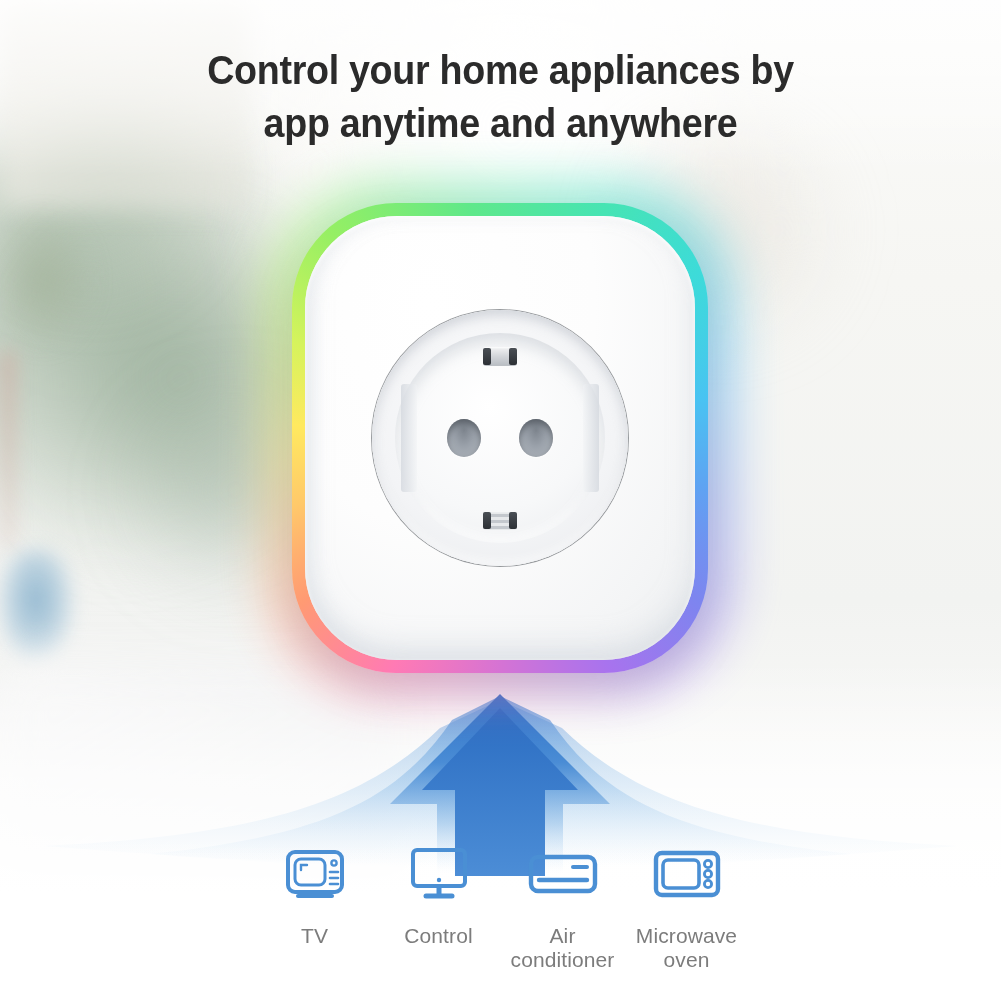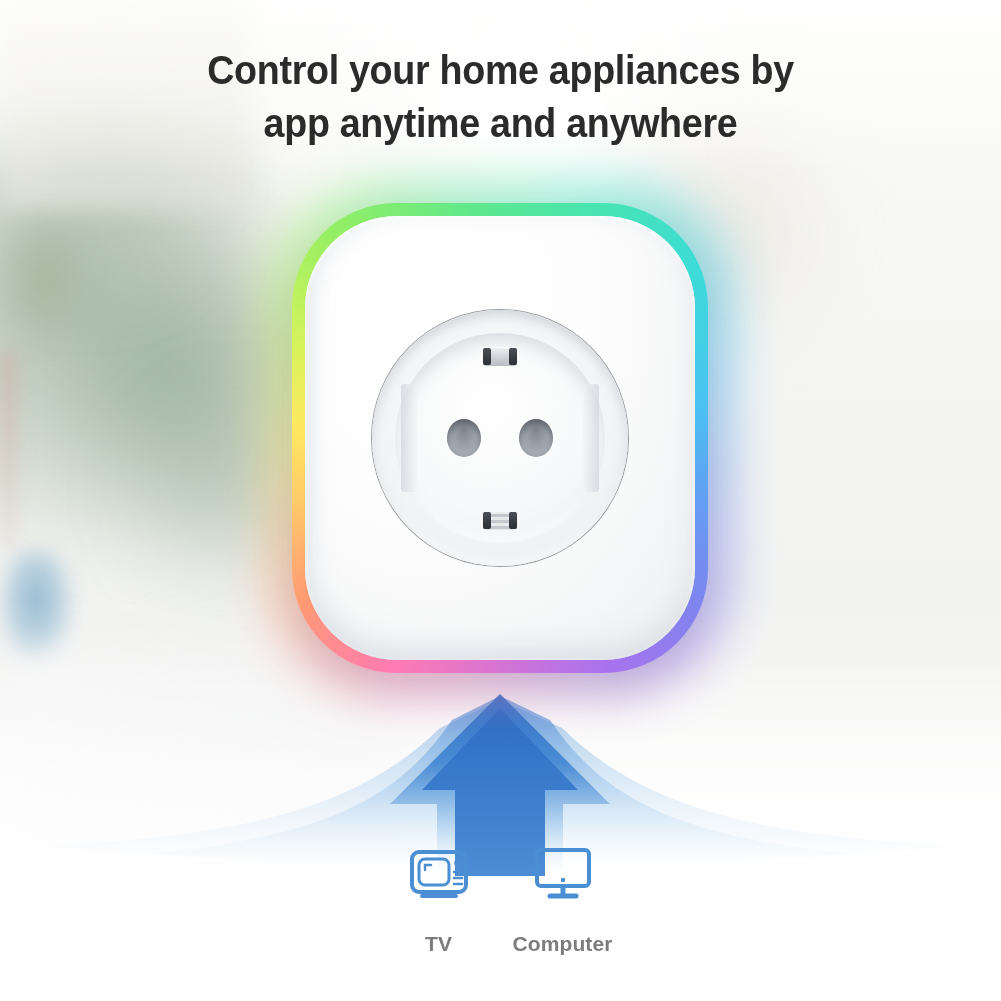--- a/index.html
+++ b/index.html
@@ -245,26 +245,26 @@
     flex-direction:column;
     align-items:center;
     text-align:center;
   }
   .appliance .ic{
     height:66px;
     display:flex; align-items:center; justify-content:center;
   }
   .appliance .ic svg{ display:block; }
   .appliance .lbl{
-    margin-top:25px;
+    margin-top:17px;
     font-size:21px;
     line-height:1.12;
     color:#7c7c7c;
     font-family:"Liberation Sans", sans-serif;
-    font-weight:700;
+    font-weight:400;
     letter-spacing:.1px;
   }
 </style>
 </head>
 <body>
 
 <div id="stage">
 
   <div class="bg-layer">
     <div class="bg-base"></div>
@@ -379,21 +379,43 @@
 
     <div class="appliance">
       <span class="ic">
         <svg width="62" height="56" viewBox="0 0 62 56">
           <rect x="5" y="4" width="52" height="36" rx="4" fill="none" stroke="#4a8fd4" stroke-width="4"></rect>
           <circle cx="31" cy="34" r="2.2" fill="#4a8fd4"></circle>
           <line x1="31" y1="40" x2="31" y2="48" stroke="#4a8fd4" stroke-width="5"></line>
           <line x1="18" y1="50" x2="44" y2="50" stroke="#4a8fd4" stroke-width="5" stroke-linecap="round"></line>
         </svg>
       </span>
-      <span class="lbl">Computer</span>
+      <span class="lbl">Control</span>
     </div>
 
-
-
+    <div class="appliance">
+      <span class="ic">
+        <svg width="72" height="44" viewBox="0 0 72 44">
+          <rect x="4" y="5" width="64" height="34" rx="7" fill="none" stroke="#4a8fd4" stroke-width="4.4"></rect>
+          <line x1="46" y1="15" x2="60" y2="15" stroke="#4a8fd4" stroke-width="4" stroke-linecap="round"></line>
+          <line x1="12" y1="28" x2="60" y2="28" stroke="#4a8fd4" stroke-width="4.4" stroke-linecap="round"></line>
+        </svg>
+      </span>
+      <span class="lbl">Air<br>conditioner</span>
+    </div>
+
+
+    <div class="appliance">
+      <span class="ic">
+        <svg width="70" height="52" viewBox="0 0 70 52">
+          <rect x="4" y="5" width="62" height="42" rx="6" fill="none" stroke="#4a8fd4" stroke-width="4.4"></rect>
+          <rect x="11" y="12" width="36" height="28" rx="5" fill="none" stroke="#4a8fd4" stroke-width="3.6"></rect>
+          <circle cx="56" cy="16" r="3.6" fill="none" stroke="#4a8fd4" stroke-width="2.8"></circle>
+          <circle cx="56" cy="26" r="3.6" fill="none" stroke="#4a8fd4" stroke-width="2.8"></circle>
+          <circle cx="56" cy="36" r="3.6" fill="none" stroke="#4a8fd4" stroke-width="2.8"></circle>
+        </svg>
+      </span>
+      <span class="lbl">Microwave<br>oven</span>
+    </div>
 
   </div>
 
 </div>
 
 </body></html>

